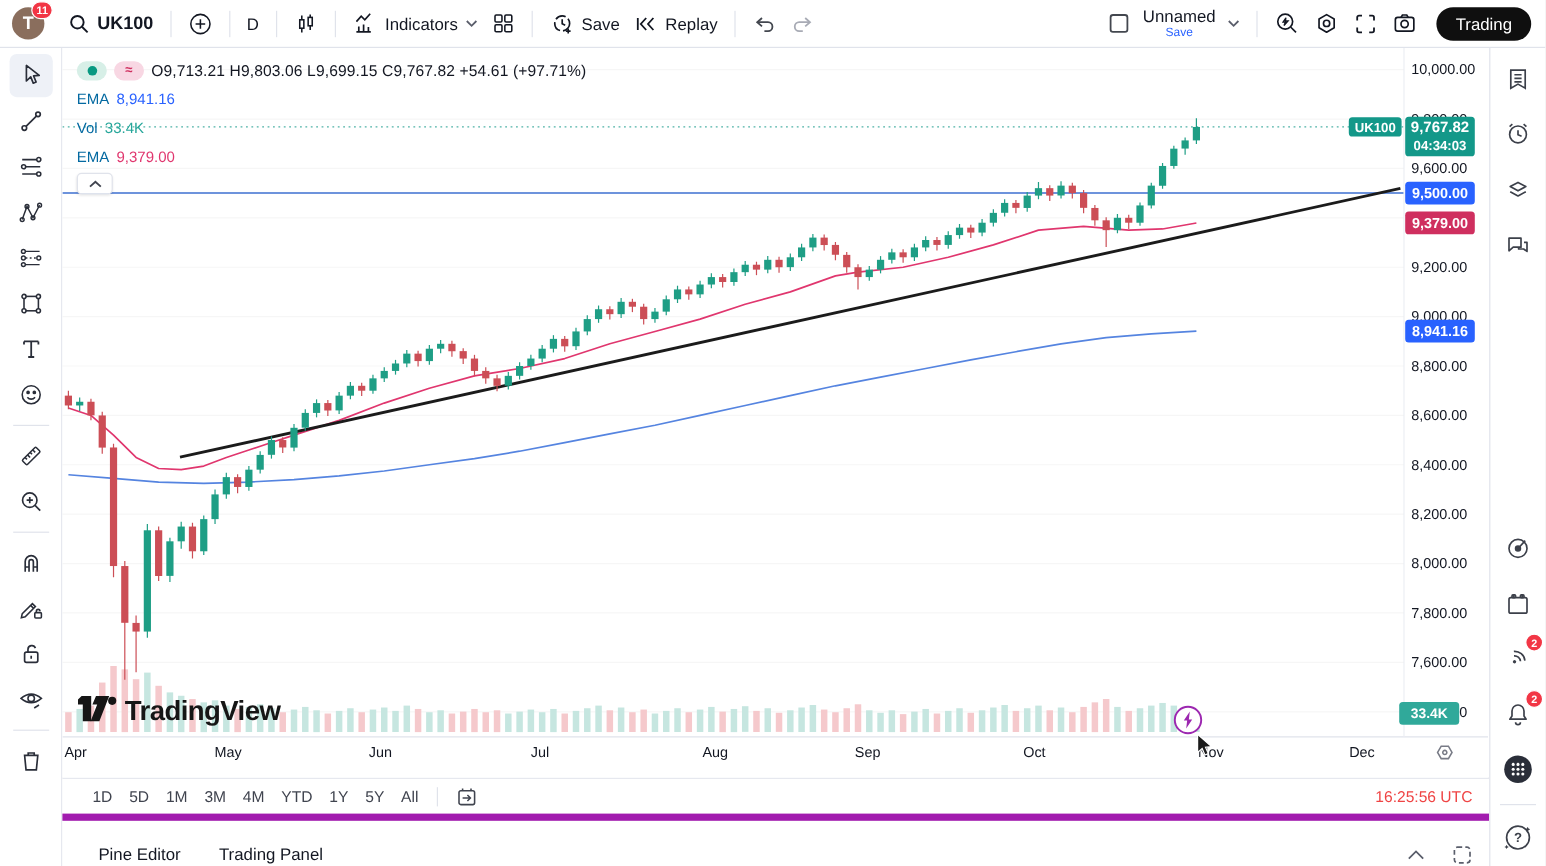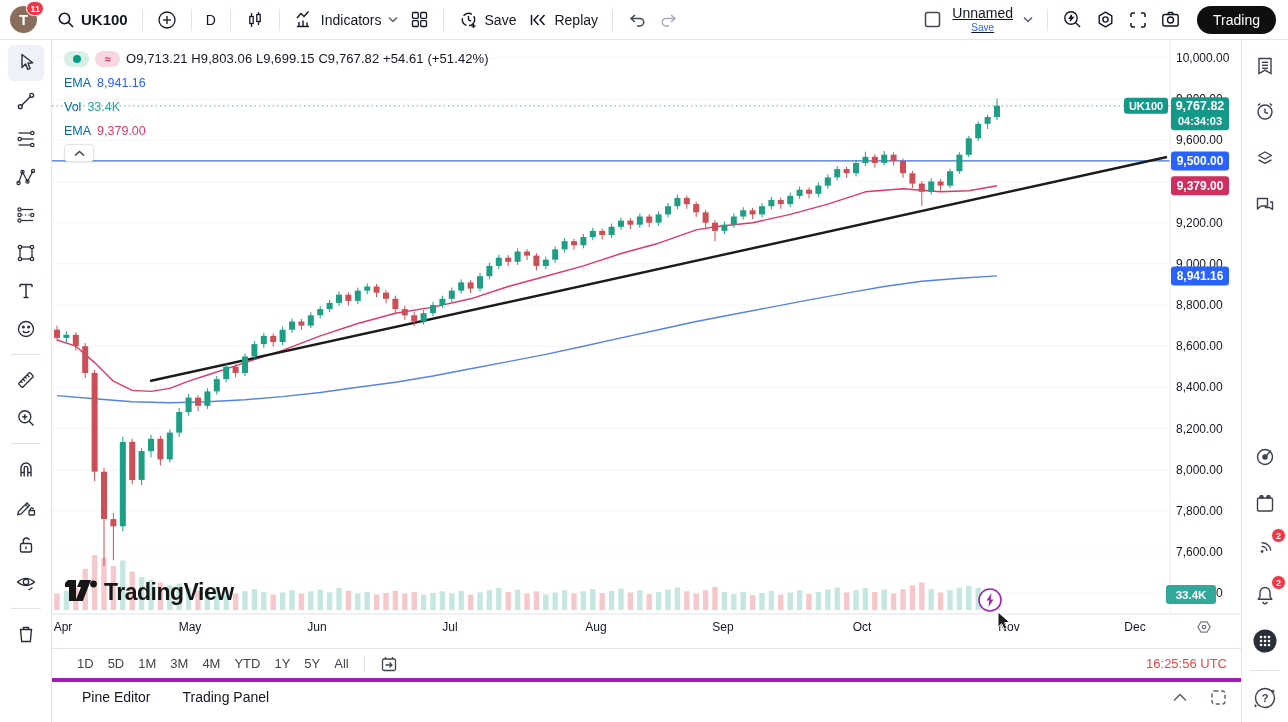--- a/index.html
+++ b/index.html
@@ -9,21 +9,21 @@
   
   .topbar{height:40px;display:flex;align-items:center;border-bottom:1px solid #e0e3eb;padding:0 12px 0 10px;background:#fff;position:relative;z-index:5;}
   .tb-btn{display:flex;align-items:center;gap:6px;padding:4px 6px;border-radius:6px;cursor:pointer;color:#131722;font-size:14px;white-space:nowrap;}
   .tb-divider{width:1px;height:22px;background:#e0e3eb;margin:0 8px;flex:none;}
   .avatar{position:relative;width:27px;height:27px;border-radius:50%;background:#8a6e5d;color:#fff;font-weight:bold;font-size:15px;display:flex;align-items:center;justify-content:center;flex:none;cursor:pointer;}
   .avatar .nbadge{position:absolute;top:-5px;right:-7px;margin-left:12px;}
   .nbadge{background:#f23645;color:#fff;border-radius:9px;min-width:15px;height:15px;padding:0 3px;font-size:9px;font-weight:bold;display:flex;align-items:center;justify-content:center;border:1px solid #fff;}
   .symbol-name{font-weight:bold;font-size:15px;}
   .interval{font-size:14px;}
   .right-cluster{margin-left:auto;display:flex;align-items:center;}
-  .layout-name{display:flex;flex-direction:column;align-items:center;line-height:1.1;cursor:pointer;text-decoration:underline;}
+  .layout-name{display:flex;flex-direction:column;align-items:center;line-height:1.1;cursor:pointer;}
   .layout-name .nm{font-size:14px;}
   .layout-name .sv{font-size:10px;color:#2962ff;}
   .publish{background:#0f0f0f;color:#fff;font-size:14px;padding:6px 16px;border-radius:16px;margin-left:10px;cursor:pointer;}
   .icon{flex:none;display:block;}
   
   .main{position:absolute;top:40px;left:0;right:0;bottom:0;display:flex;}
   .left-toolbar{width:52px;border-right:1px solid #e0e3eb;display:flex;flex-direction:column;align-items:center;padding-top:4px;flex:none;background:#fff;}
   .lt-btn{width:36px;height:36px;border-radius:6px;display:flex;align-items:center;justify-content:center;margin:1px 0;cursor:pointer;color:#2a2e39;}
   .lt-btn.sel{background:#eef1f7;}
   .lt-sep{width:30px;height:1px;background:#e0e3eb;margin:6px 0;}
@@ -42,21 +42,21 @@
   .v-blue{color:#2962ff;}
   .v-teal{color:#26a69a;}
   .v-pink{color:#e0366e;}
   .collapse-btn{position:absolute;left:12px;top:104px;width:30px;height:18px;background:#fff;border:1px solid #e0e3eb;border-radius:4px;display:flex;align-items:center;justify-content:center;box-shadow:0 1px 2px rgba(0,0,0,.08);cursor:pointer;z-index:3;}
   
   .tf-bar{height:30px;border-top:1px solid #e0e3eb;display:flex;align-items:center;padding:0 14px 0 18px;background:#fff;font-size:13px;color:#40444f;}
   .tf-btn{padding:3px 7px;border-radius:4px;cursor:pointer;}
   .tf-sep{width:1px;height:16px;background:#e0e3eb;margin:0 8px;}
   .clock{margin-left:auto;font-size:13px;color:#ef4444;cursor:pointer;}
   
-  .pine-bar{flex:1;border-top:4px solid #a21caf;display:flex;align-items:flex-start;padding:7px 14px 0 30px;gap:32px;background:#fff;font-size:14px;}
+  .pine-bar{flex:1;border-top:6px solid #a21caf;display:flex;align-items:flex-start;padding:20px 14px 0 30px;gap:32px;background:#fff;font-size:14px;}
   .pine-tab{cursor:pointer;color:#131722;}
   .pine-right{margin-left:auto;display:flex;align-items:center;gap:22px;color:#5a5e6b;}
   
   .right-sidebar{width:47px;border-left:1px solid #e0e3eb;position:relative;flex:none;background:#fff;}
   .rs-btn{position:absolute;left:50%;transform:translateX(-50%);width:36px;height:36px;border-radius:6px;display:flex;align-items:center;justify-content:center;cursor:pointer;color:#3c404a;}
   .rs-badge{position:absolute;top:-2px;right:-3px;}
   .rs-sep{position:absolute;left:8px;width:30px;height:1px;background:#e0e3eb;}
 </style>
 </head>
 <body>
@@ -722,21 +722,21 @@
               <path d="M0 0 v15 l3.8-3.2 2.3 5.4 2.8-1.2 -2.3-5.3 5-.5 Z" fill="#1b1b1b" stroke="#fff" stroke-width="1"></path>
             </g>
           </svg>
 
         <div class="legend">
           <div class="lrow">
             <span class="pill mkt">
                 <span class="dot"></span>
               </span>
             <span class="pill sync">≈</span>
-            <span class="ohlc">O9,713.21  H9,803.06  L9,699.15  C9,767.82  +54.61 (+51.42%)</span>
+            <span class="ohlc">O9,713.21  H9,803.06  L9,699.15  C9,767.82  +54.61 (+97.71%)</span>
           </div>
           <div class="lrow">
             <span class="ind-label">EMA</span>
             <span class="ind-val v-blue">8,941.16</span>
           </div>
           <div class="lrow">
             <span class="ind-label">Vol</span>
             <span class="ind-val v-teal">33.4K</span>
           </div>
           <div class="lrow">

